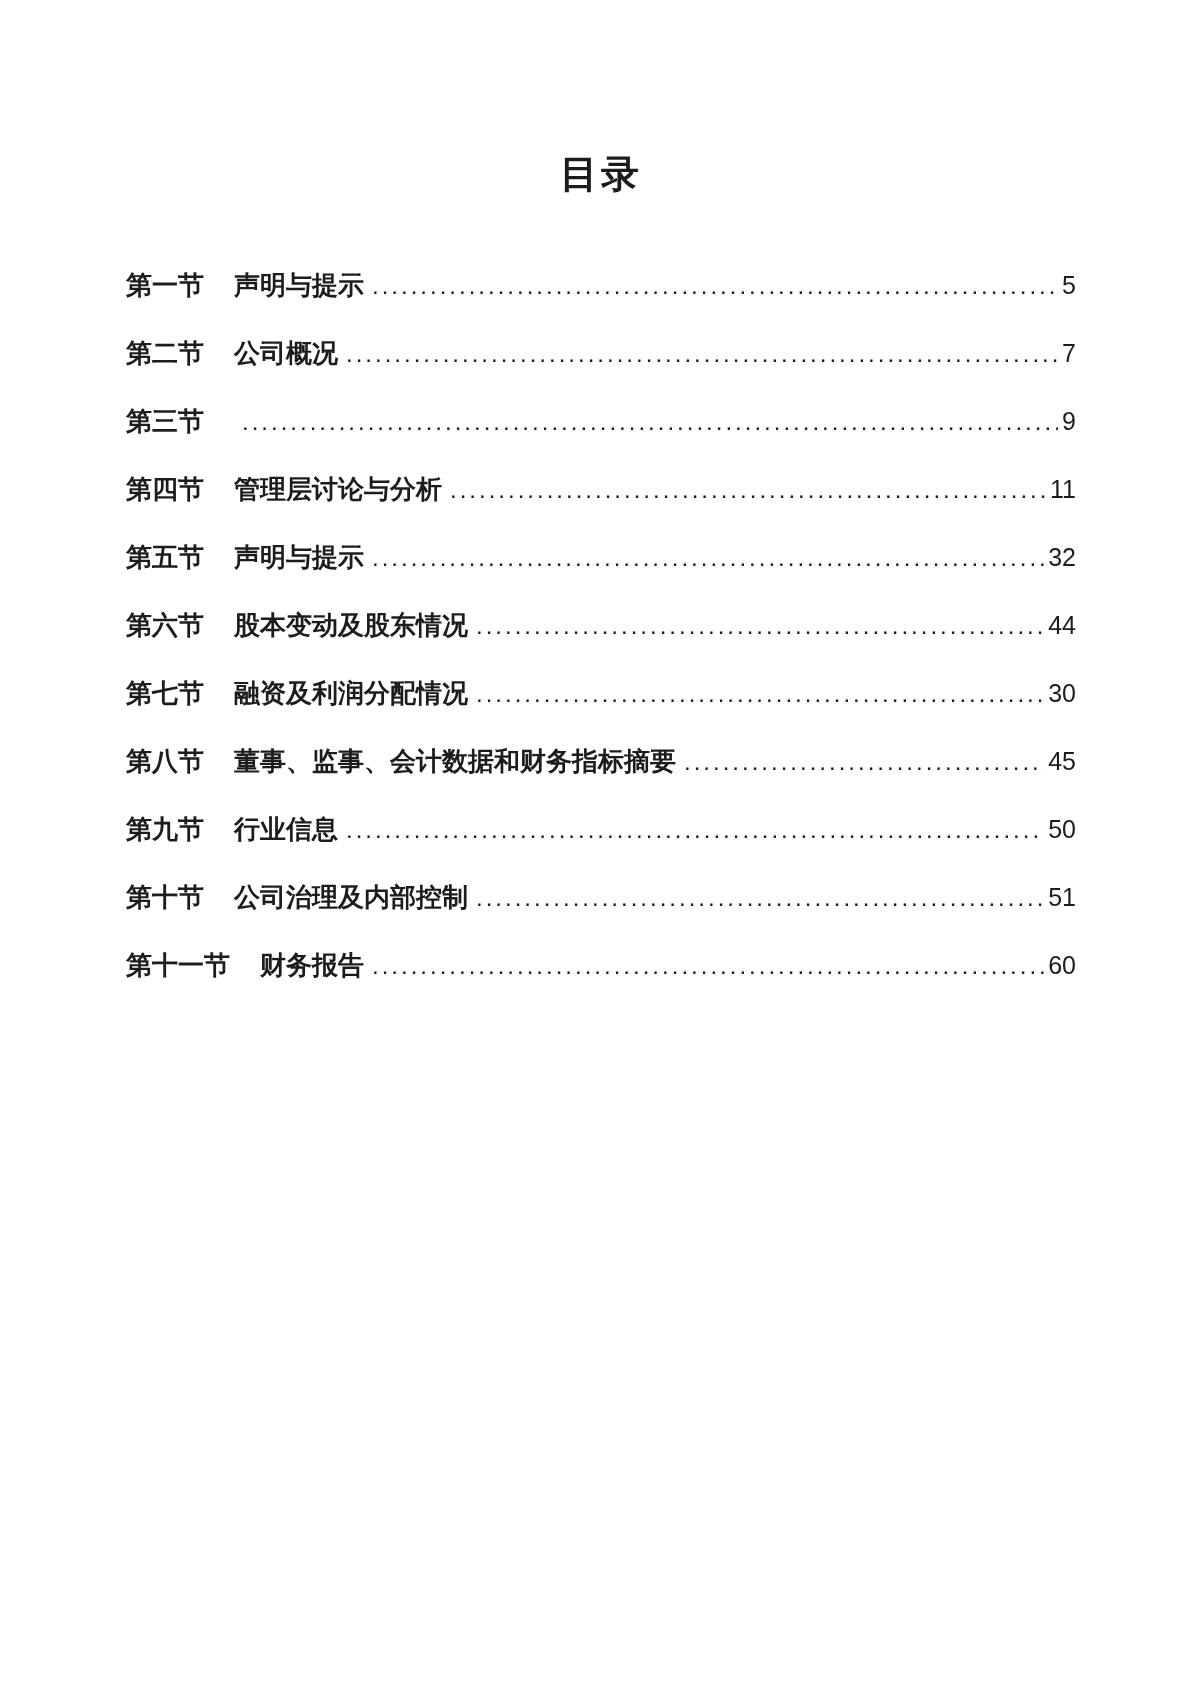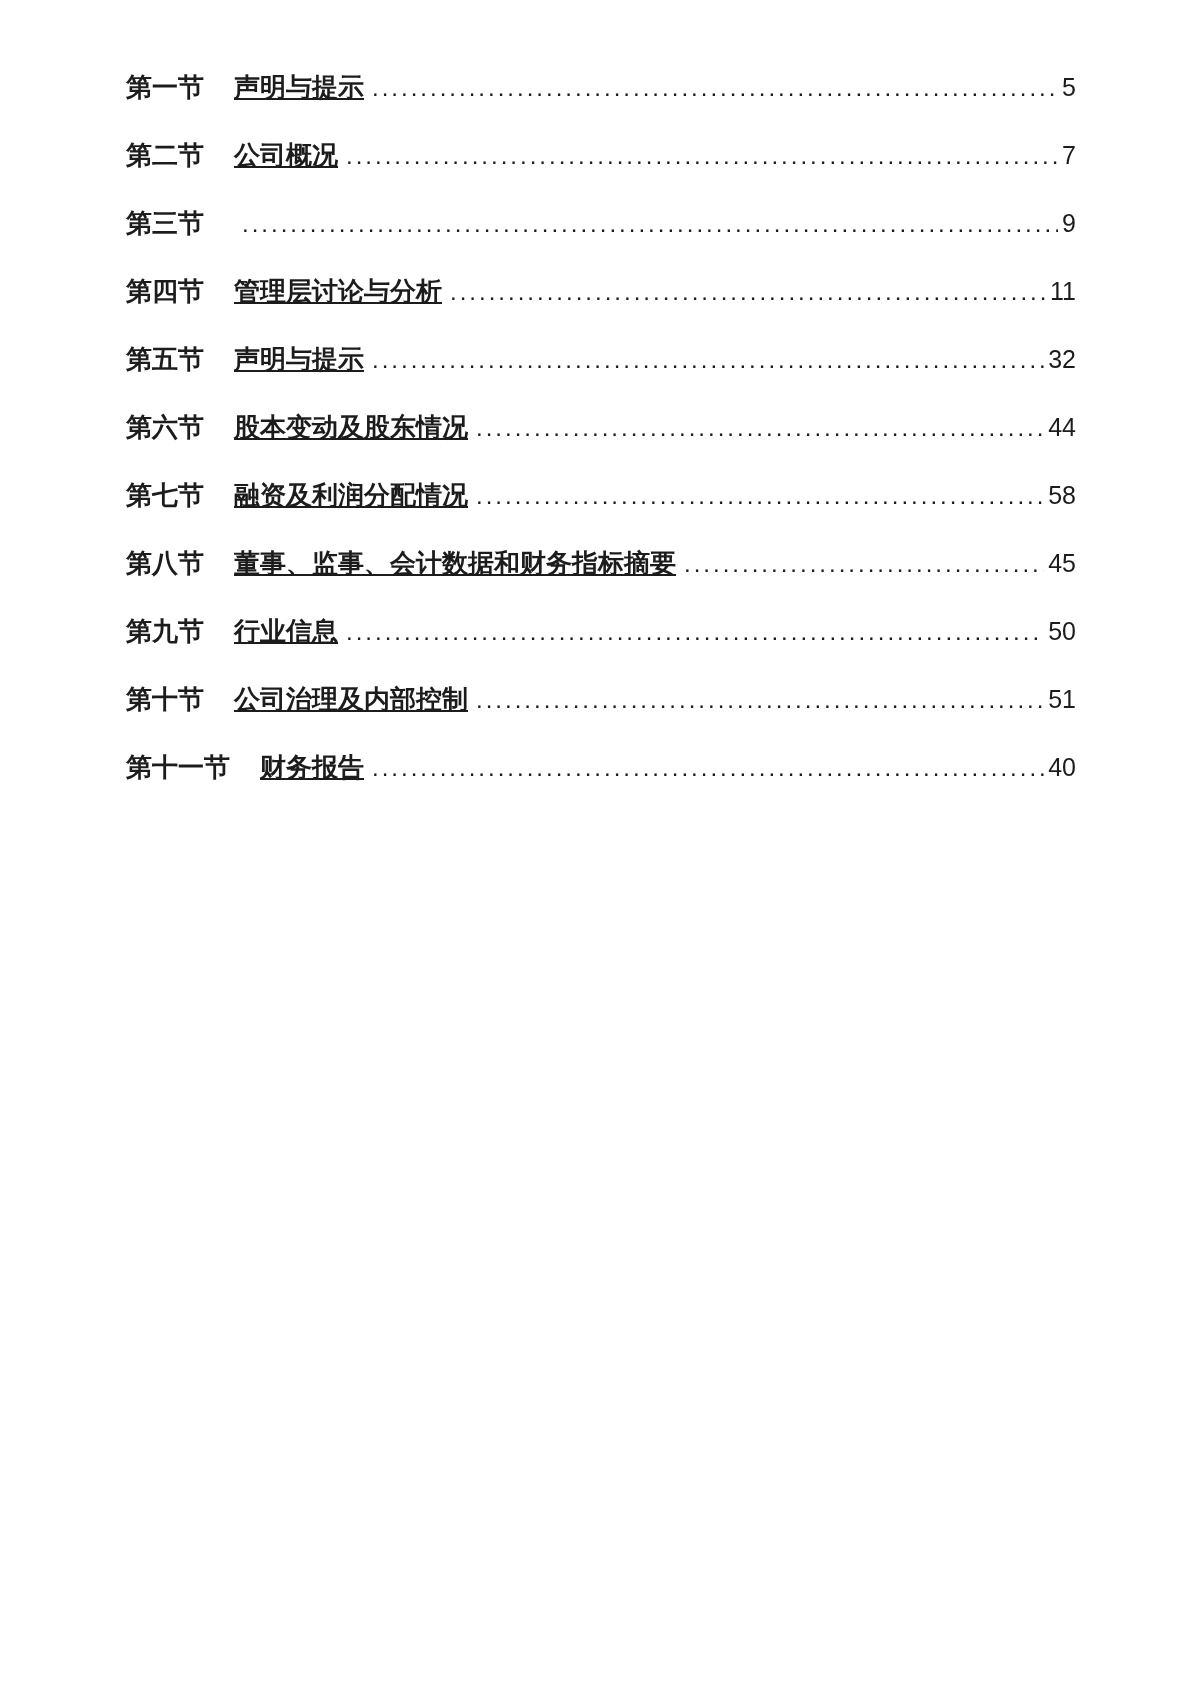--- a/index.html
+++ b/index.html
@@ -46,21 +46,20 @@
     margin-bottom: 37px;
     cursor: pointer;
     color: var(--text-color);
   }
   .toc-row .sec-label {
     white-space: nowrap;
     margin-right: 30px;
   }
   .toc-row .sec-title {
     white-space: nowrap;
-    text-decoration: underline;
   }
   .toc-row .dot-leader {
     flex: 1 1 auto;
     overflow: hidden;
     white-space: nowrap;
     font-family: "Liberation Sans", "DejaVu Sans", sans-serif;
     font-size: 24px;
     font-weight: 400;
     letter-spacing: 3px;
     margin: 0 4px 0 8px;
@@ -70,20 +69,21 @@
     white-space: nowrap;
     font-family: "Liberation Sans", "DejaVu Sans", sans-serif;
     font-size: 25px;
     font-weight: 400;
   }
 </style>
 </head>
 <body>
 
 <div class="doc-page">
+  <h1 class="doc-title">目录</h1>
 
   <div class="toc-list" id="toc-list">
   <div class="toc-row">
     <span class="sec-label">第一节</span>
     <span class="sec-title">声明与提示</span>
     <span class="dot-leader">................................................................................................................................................................................................................................................</span>
     <span class="page-num">5</span>
   </div>
 
   <div class="toc-row">
@@ -117,21 +117,21 @@
     <span class="sec-label">第六节</span>
     <span class="sec-title">股本变动及股东情况</span>
     <span class="dot-leader">................................................................................................................................................................................................................................................</span>
     <span class="page-num">44</span>
   </div>
 
   <div class="toc-row">
     <span class="sec-label">第七节</span>
     <span class="sec-title">融资及利润分配情况</span>
     <span class="dot-leader">................................................................................................................................................................................................................................................</span>
-    <span class="page-num">58</span>
+    <span class="page-num">30</span>
   </div>
 
   <div class="toc-row">
     <span class="sec-label">第八节</span>
     <span class="sec-title">董事、监事、会计数据和财务指标摘要</span>
     <span class="dot-leader">................................................................................................................................................................................................................................................</span>
     <span class="page-num">45</span>
   </div>
 
   <div class="toc-row">
@@ -145,16 +145,16 @@
     <span class="sec-label">第十节</span>
     <span class="sec-title">公司治理及内部控制</span>
     <span class="dot-leader">................................................................................................................................................................................................................................................</span>
     <span class="page-num">51</span>
   </div>
 
   <div class="toc-row">
     <span class="sec-label">第十一节</span>
     <span class="sec-title">财务报告</span>
     <span class="dot-leader">................................................................................................................................................................................................................................................</span>
-    <span class="page-num">40</span>
+    <span class="page-num">60</span>
   </div>
 </div>
 </div>
 
 </body></html>

